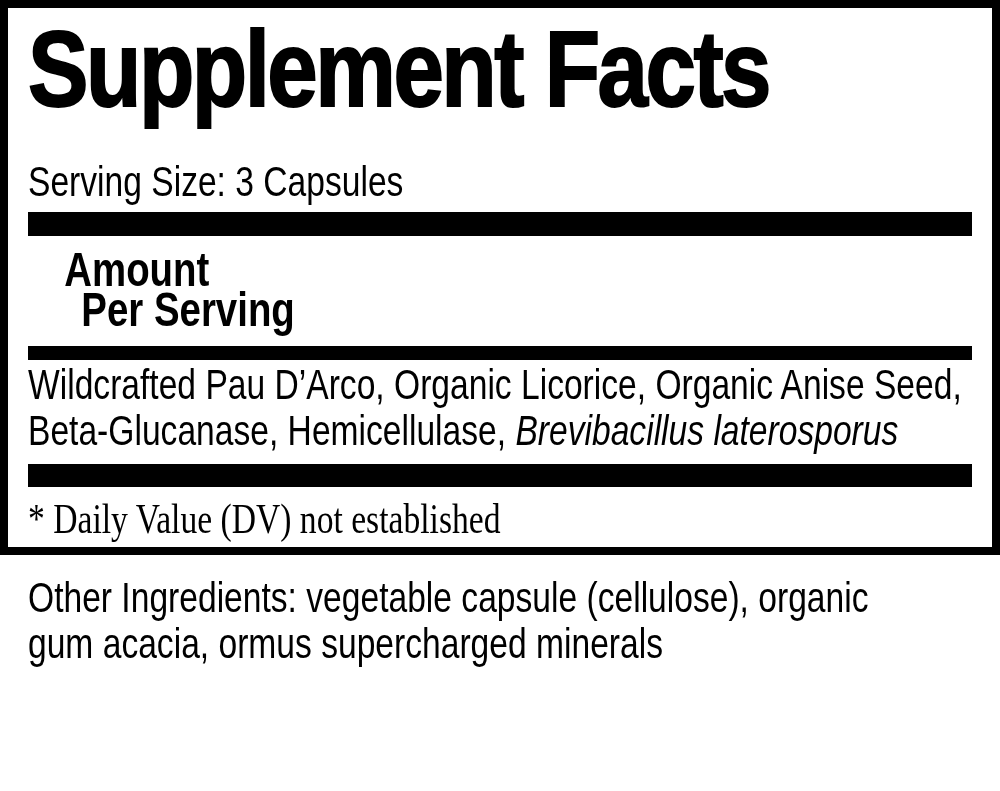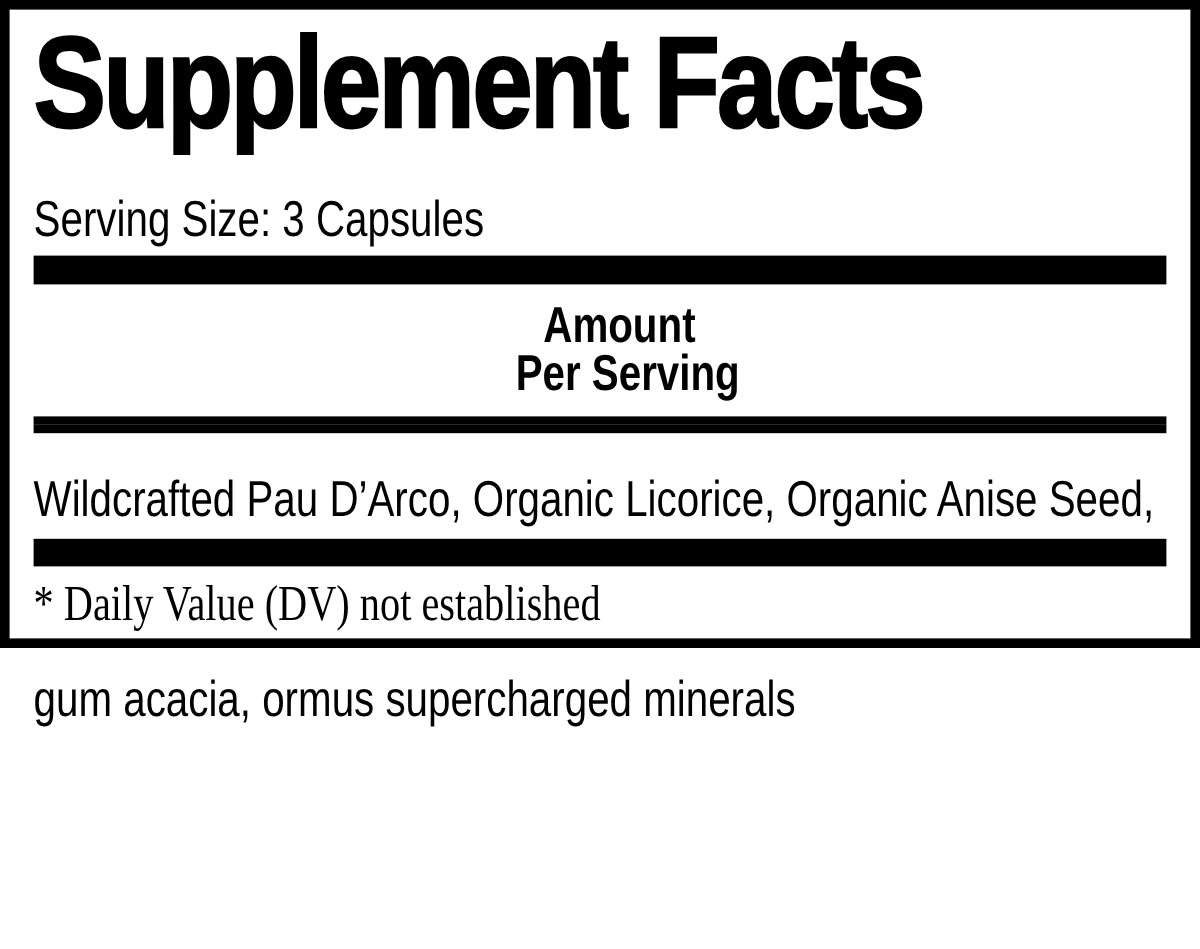--- a/index.html
+++ b/index.html
@@ -56,39 +56,38 @@
   }
   .serving-line:first-of-type { margin-top: 8px; }
   .bar {
     width: 100%;
     background: #000000;
   }
   .bar-thick-top { height: 24px; margin-top: 2px; }
   .bar-thick-bottom { height: 23px; }
   .bar-medium { height: 7px; }
   .amount-header {
-    text-align: center;
+    text-align: left;
     font-weight: bold;
-    font-size: 42px;
+    font-size: 48px;
     line-height: 40px;
     padding: 14px 0 16px 0;
   }
   .blend-row {
     display: flex;
     justify-content: space-between;
     align-items: baseline;
     font-size: 42px;
     line-height: 42px;
     padding: 11px 0 10px 0;
   }
   .ingredients {
     font-size: 42px;
     line-height: 46px;
-    padding: 20px 0 10px 0;
-    margin-top: 12px;
+    padding: 2px 0 10px 0;
   }
   .ingredients .ital { font-style: italic; }
   .footnote-line {
     font-size: 42px;
     line-height: 44px;
     padding: 10px 0 6px 0;
     font-family: Liberation Serif, serif;
   }
   .other-ingredients {
     margin: 20px 20px 0 28px;
@@ -125,29 +124,35 @@
 
     <div class="bar bar-medium"></div>
 
 
     <div class="bar bar-medium"></div>
 
     <div class="ingredients">
       <div>
         <span class="cond">Wildcrafted Pau D’Arco, Organic Licorice, Organic Anise Seed,</span>
       </div>
+      <div>
+        <span class="cond"><span>Beta-Glucanase, Hemicellulase, </span><span class="ital">Brevibacillus laterosporus</span></span>
+      </div>
     </div>
 
     <div class="bar bar-thick-bottom"></div>
 
     <div class="footnote-line">
       <span class="cond">* Daily Value (DV) not established</span>
     </div>
 
   </div>
 
   <div class="other-ingredients">
     <div>
+      <span class="cond">Other Ingredients: vegetable capsule (cellulose), organic</span>
+    </div>
+    <div>
       <span class="cond">gum acacia, ormus supercharged minerals</span>
     </div>
   </div>
 
 </div>
 
 </body></html>

